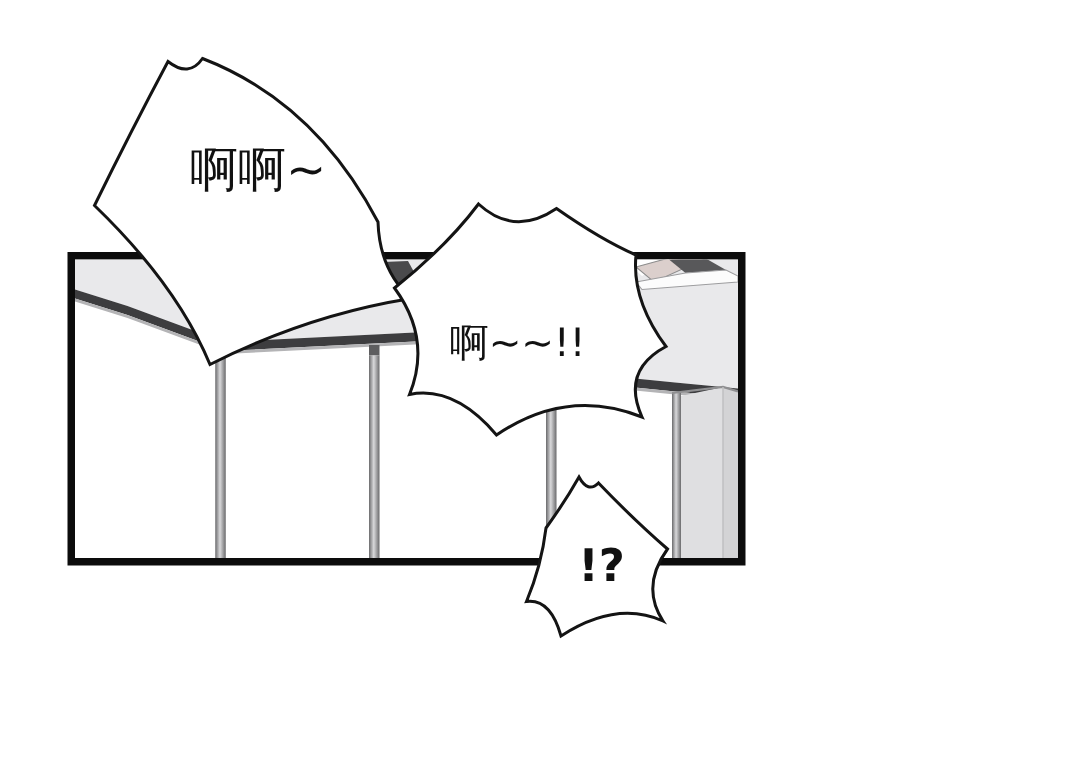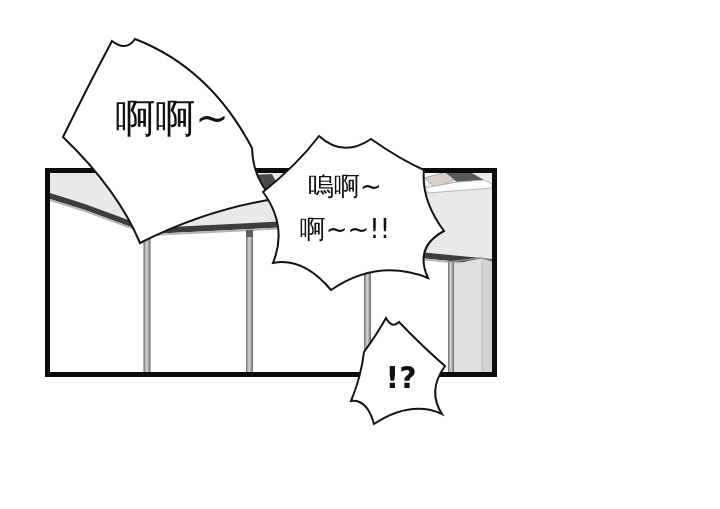--- a/index.html
+++ b/index.html
@@ -13,21 +13,21 @@
   .stage svg{position:absolute;left:0;top:0;}
   .bubble-text{
     position:absolute;
     text-align:center;
     color:#111111;
     line-height:1.05;
     letter-spacing:0px;
     white-space:nowrap;
     font-family:"DejaVu Sans",sans-serif;
   }
-  .b1l1{left:82px;top:97px;width:180px;font-size:40px;}
+  .b1l1{left:82px;top:97px;width:180px;font-size:32px;}
   .b1l2{left:60px;top:142px;width:220px;font-size:29px;}
   .b2l1{left:285px;top:173px;width:120px;font-size:26px;}
   .b2l2{left:285px;top:216px;width:120px;font-size:26px;}
   .b3l1{left:371px;top:362px;width:60px;font-size:30px;font-weight:bold;}
 </style>
 </head>
 <body>
 
 <div class="stage">
 
@@ -109,17 +109,16 @@
          Q 392,329 399,322
          Q 423,347 445,366
          Q 427,391 442,414
          Q 411,400 374,424
          Q 367,399 351,401
          Q 361,377 364,352 Z" fill="#ffffff" stroke="#141414" stroke-width="2"></path>
   </svg>
 
   <div class="bubble-text b1l1">啊啊~</div>
 
-  <div class="bubble-text b2l1">嗚啊~</div>
   <div class="bubble-text b2l2">啊~~!!</div>
 
   <div class="bubble-text b3l1">!?</div>
 </div>
 
 </body></html>

